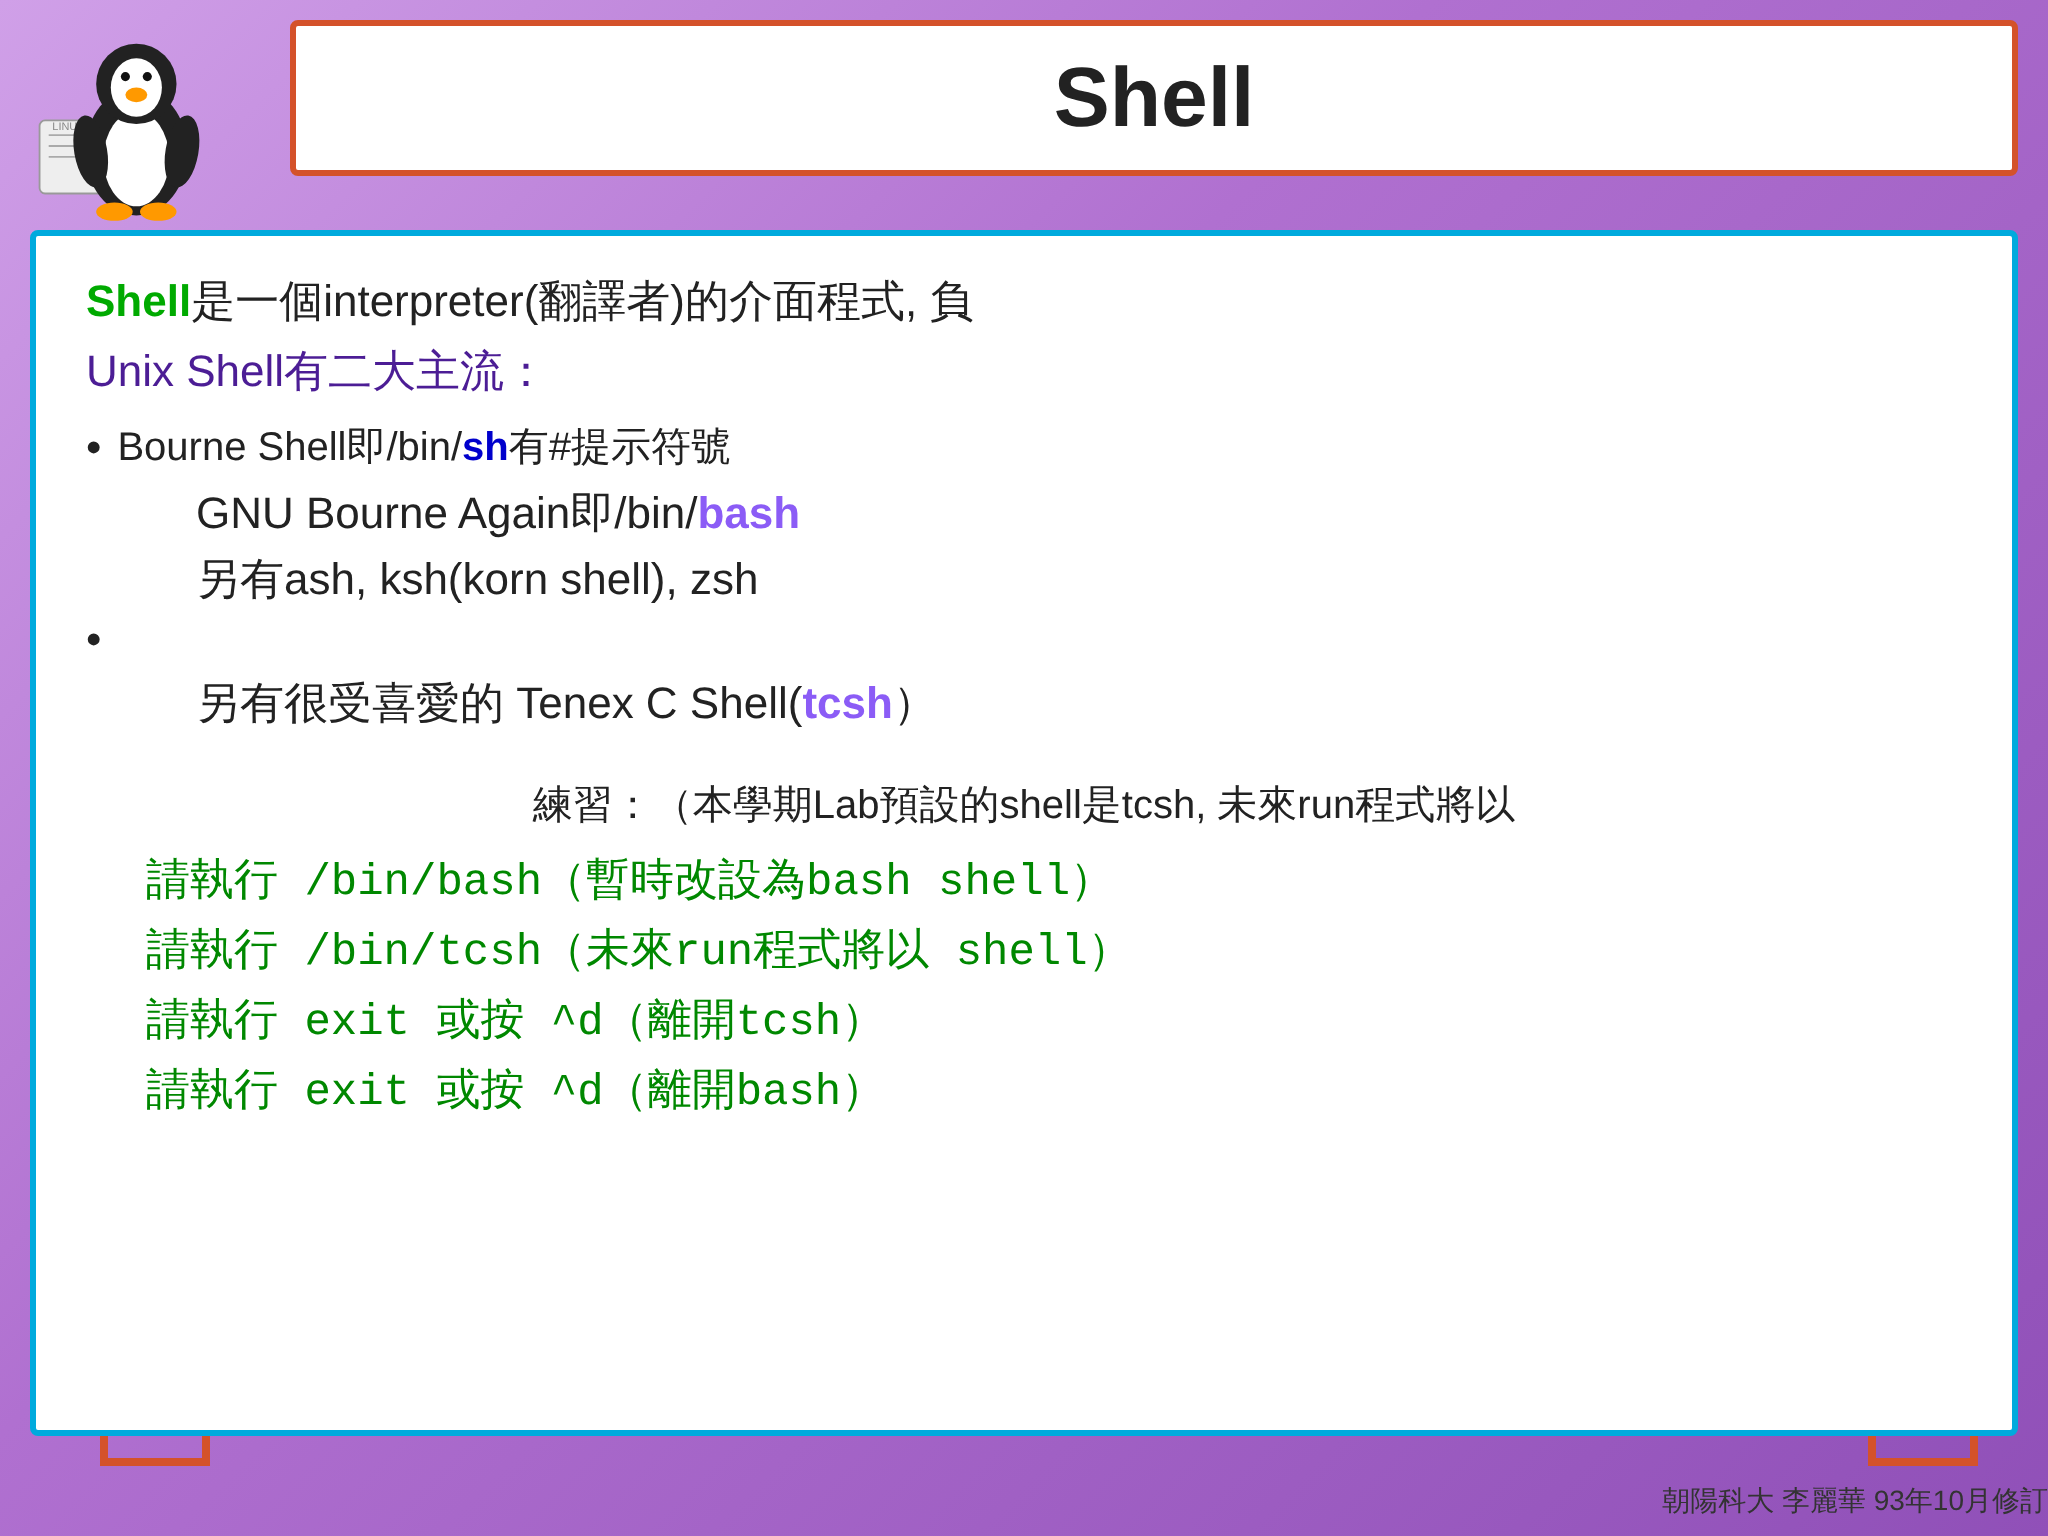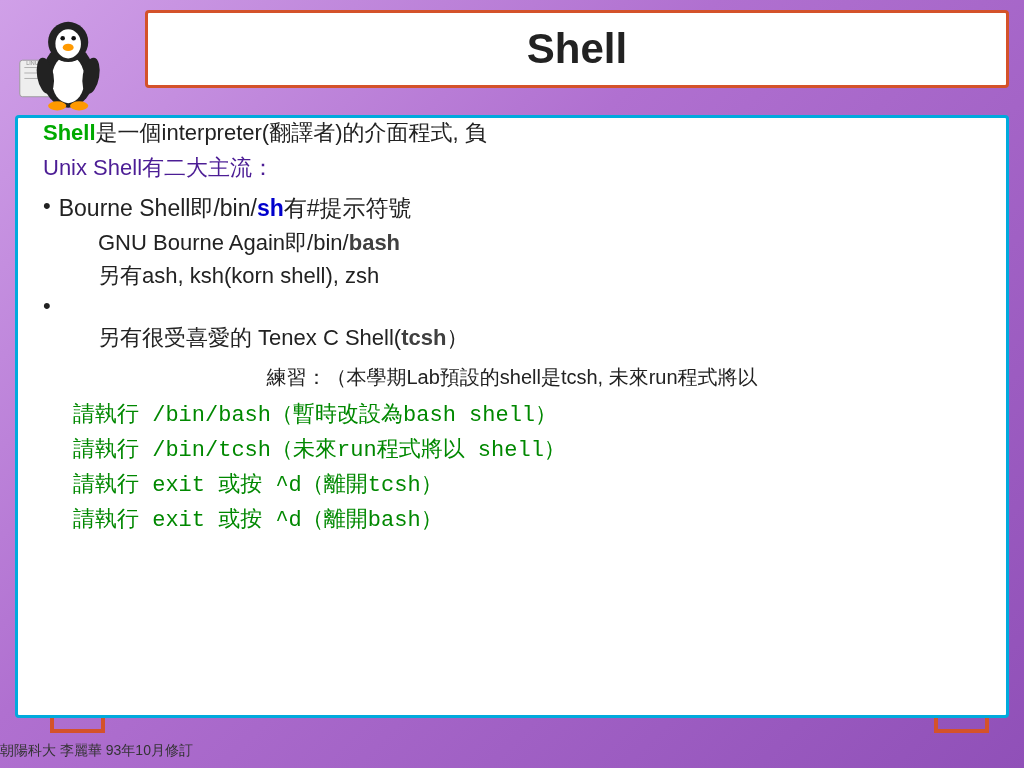--- a/index.html
+++ b/index.html
@@ -101,21 +101,21 @@
     
     .content-box {
       position: absolute;
       top: 115px;
       left: 15px;
       right: 15px;
       bottom: 50px;
       background: white;
       border: 3px solid #00aadd;
       border-radius: 4px;
-      padding: 0 25px 12px 25px;
+      padding: 18px 25px 12px 25px;
       overflow: hidden;
     }
 
     .line1 {
       font-size: 22px;
       color: #222;
       line-height: 1.4;
       margin-bottom: 4px;
       font-family: 'Arial', sans-serif;
     }
@@ -144,44 +144,44 @@
       align-items: flex-start;
       margin-bottom: 2px;
     }
     .bullet-dot {
       font-size: 22px;
       margin-right: 8px;
       margin-top: 1px;
       color: #222;
     }
     .bullet-text {
-      font-size: 23px;
+      font-size: 20px;
       color: #222;
       line-height: 1.4;
     }
     .bullet-text .code-bold {
       font-weight: bold;
       color: #0000cc;
     }
 
     .sub-item {
       margin-left: 55px;
       font-size: 22px;
       color: #222;
       line-height: 1.5;
     }
     .sub-item .code-bold {
       font-weight: bold;
-      color: #404040;
+      color: #8b5cf6;
     }
 
     .practice-line {
       font-size: 20px;
       color: #222;
-      margin-top: 8px;
+      margin-top: 20px;
       text-align: center;
       line-height: 1.5;
     }
 
     .exec-lines {
       margin-top: 6px;
       margin-left: 30px;
     }
     .exec-line {
       font-size: 22px;
@@ -189,21 +189,21 @@
       line-height: 1.6;
       font-family: 'Courier New', monospace;
     }
 
     
     .footer {
       position: absolute;
       bottom: 8px;
       left: 0;
       right: 0;
-      text-align: left;
+      text-align: right;
       font-size: 14px;
       color: #333;
     }
   </style>
 </head>
 <body>
 
 <div class="deco-bl">
   <div class="rect1"></div>
   <div class="rect2"></div>

